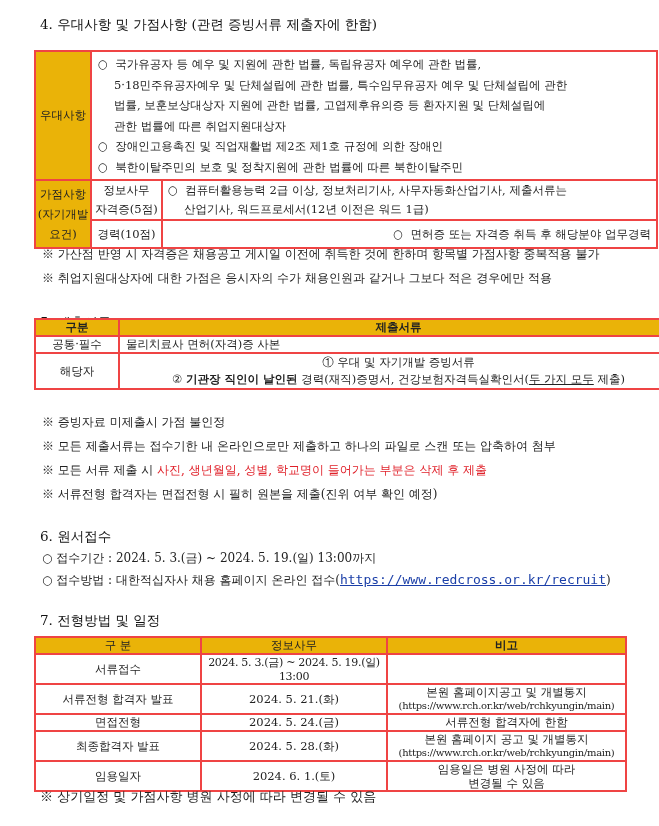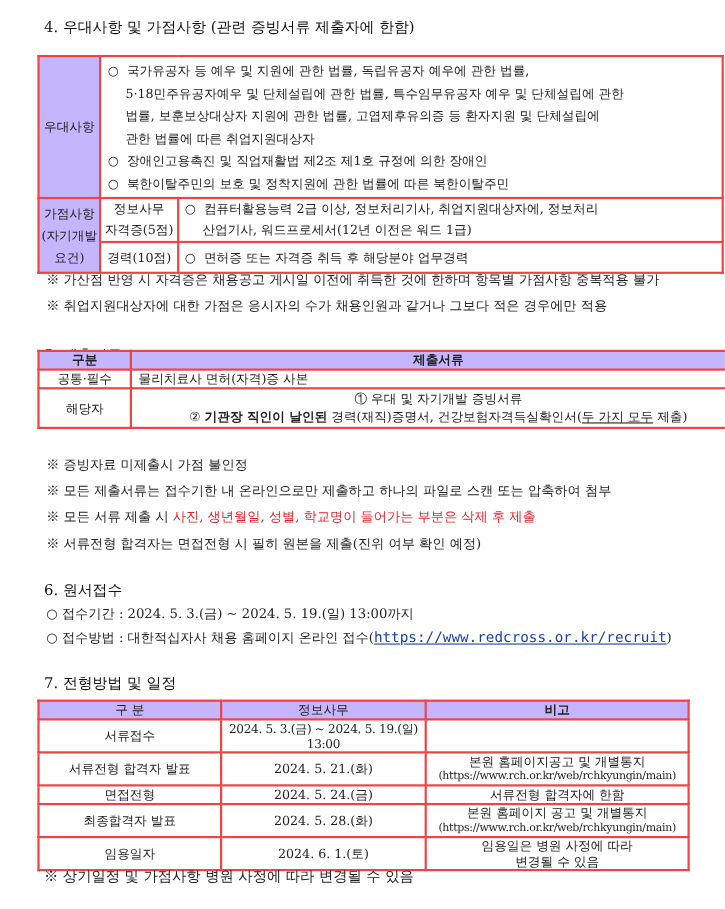--- a/index.html
+++ b/index.html
@@ -3,21 +3,21 @@
 <meta charset="utf-8">
 <style>
   html, body { margin:0; padding:0; background:#ffffff; }
   body { width:659px; height:826px; position:relative; overflow:hidden;
          font-family:"DejaVu Serif", "Liberation Serif", serif; color:#222; font-size:12px; }
   .abs { position:absolute; }
   .h { font-size:13.5px; color:#111; }
   .line { font-size:12px; white-space:nowrap; }
   table { border-collapse:collapse; position:absolute; }
   td, th { border:2px solid #ef4444; padding:0; font-weight:normal; font-size:11.5px; }
-  .gray { background:#c4b5fd; }
+  .gray { background:#eab308; }
   .c { text-align:center; }
   .red { color:#e0212a; }
   .link { color:#1b3fa8; text-decoration:underline; font-family:"DejaVu Sans Mono", monospace; font-size:13px; }
   .u { text-decoration:underline; }
   .b { font-weight:bold; }
   .sm { font-size:10px; letter-spacing:-0.3px; }
 </style>
 </head>
 <body>
 
@@ -45,27 +45,27 @@
     <td rowspan="2" class="gray c" style="line-height:20px;">
       <div>가점사항</div>
       <div>(자기개발</div>
       <div>요건)</div>
     </td>
     <td class="c" style="line-height:19px;">
       <div>정보사무</div>
       <div>자격증(5점)</div>
     </td>
     <td style="padding:0 5px;line-height:19px;">
-      <div><span>○</span>&nbsp; <span>컴퓨터활용능력 2급 이상, 정보처리기사, 취업지원대상자에, 정보처리</span></div>
+      <div><span>○</span>&nbsp; <span>컴퓨터활용능력 2급 이상, 정보처리기사, 사무자동화산업기사, 제출서류는</span></div>
       <div style="padding-left:16px">산업기사, 워드프로세서(12년 이전은 워드 1급)</div>
     </td>
   </tr>
   <tr style="height:28px;">
     <td class="c">경력(10점)</td>
-    <td style="padding:0 5px;"><span>○</span>&nbsp; <span>면허증 또는 자격증 취득 후 해당분야 업무경력</span></td>
+    <td style="padding:0 5px;text-align:right;"><span>○</span>&nbsp; <span>면허증 또는 자격증 취득 후 해당분야 업무경력</span></td>
   </tr>
 </tbody>
   </table>
 
 <div class="abs line" style="left:42px;top:246px;">※ 가산점 반영 시 자격증은 채용공고 게시일 이전에 취득한 것에 한하며 항목별 가점사항 중복적용 불가</div>
 <div class="abs line" style="left:42px;top:270px;">※ 취업지원대상자에 대한 가점은 응시자의 수가 채용인원과 같거나 그보다 적은 경우에만 적용</div>
 
 <div class="abs h" style="left:40px;top:314px;">5. 제출서류</div>
 
 <table style="left:34px;top:318px;width:645px;">

